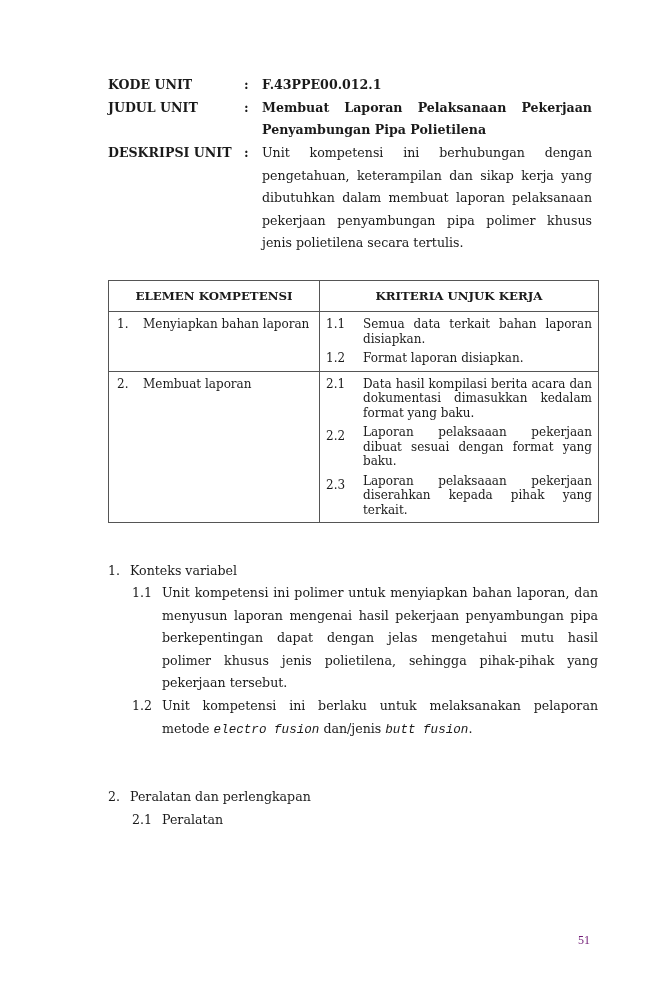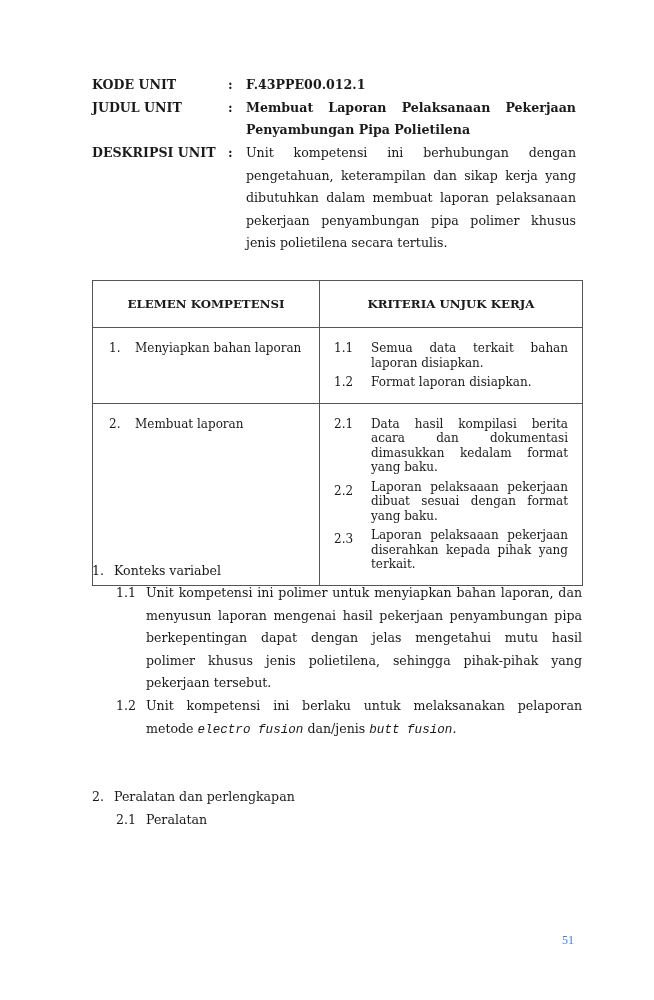--- a/index.html
+++ b/index.html
@@ -1,51 +1,51 @@
 <!DOCTYPE html>
 <html><head>
 <meta charset="utf-8">
 <style>
   html, body { margin:0; padding:0; background:#ffffff; }
   body { width:654px; height:1000px; position:relative; overflow:hidden;
          font-family:"DejaVu Serif", "Liberation Serif", serif; color:#1a1a1a; }
-  .page { position:absolute; left:0; top:0; width:542px; height:1000px; }
+  .page { position:absolute; left:16px; top:0; width:542px; height:1000px; }
 
   .hdr-row { position:absolute; left:92px; width:490px; font-size:12.6px; line-height:22.5px; }
   .hdr-label { position:absolute; left:0; top:0; font-weight:bold; white-space:nowrap; }
   .hdr-colon { position:absolute; left:136px; top:0; font-weight:bold; }
   .hdr-value { position:absolute; left:154px; top:0; width:330px; text-align:justify; }
   .hdr-value.bold { font-weight:bold; }
   .justify-line { display:block; text-align:justify; text-align-last:justify; }
   .last-line { display:block; text-align:left; }
 
   table.kuk { position:absolute; left:92px; top:280px; width:491px; border-collapse:collapse;
               font-size:12px; line-height:14.5px; }
-  table.kuk td, table.kuk th { border:1.6px solid #555; vertical-align:top; padding:8px; }
+  table.kuk td, table.kuk th { border:1.6px solid #555; vertical-align:top; padding:0; }
   table.kuk th { height:30px; font-weight:bold; text-align:center; vertical-align:middle; font-size:11.8px; }
   .col-el { width:210px; }
   .el { display:flex; padding:5px 6px 4px 8px; }
   .el-num { width:26px; flex:none; }
   .el-txt { flex:1; }
   .crit-item { display:flex; padding:0 6px 0 6px; margin-bottom:5px; }
   .crit-list { padding-top:5px; padding-bottom:0; }
   .crit-num { width:37px; flex:none; }
   .crit-num.low { padding-top:4px; }
   .crit-txt { flex:1; text-align:justify; }
 
   .sec { position:absolute; left:92px; width:490px; font-size:12.6px; line-height:22.5px; }
   .sec-title { font-weight:bold; }
   .li1 { position:absolute; left:0; }
   .li1-txt { position:absolute; left:22px; }
   .li2 { position:absolute; left:24px; width:466px; }
   .li2-num { position:absolute; left:0; top:0; }
   .li2-txt { position:absolute; left:30px; top:0; width:436px; }
   .li2-txt span.i { font-style:italic;font-family:Liberation Mono, monospace; }
 
-  .pagenum { position:absolute; left:562px; top:933px; font-size:12px; font-family:"Liberation Serif", serif; color:#3b82f6; }
+  .pagenum { position:absolute; left:562px; top:933px; font-size:12px; font-family:"Liberation Serif", serif; color:#701a75; }
 </style>
 </head>
 <body>
 
 <div class="page">
 
   <div class="hdr-row" style="top:74px;">
     <span class="hdr-label">KODE UNIT</span>
     <span class="hdr-colon">:</span>
     <span class="hdr-value bold">F.43PPE00.012.1</span>

